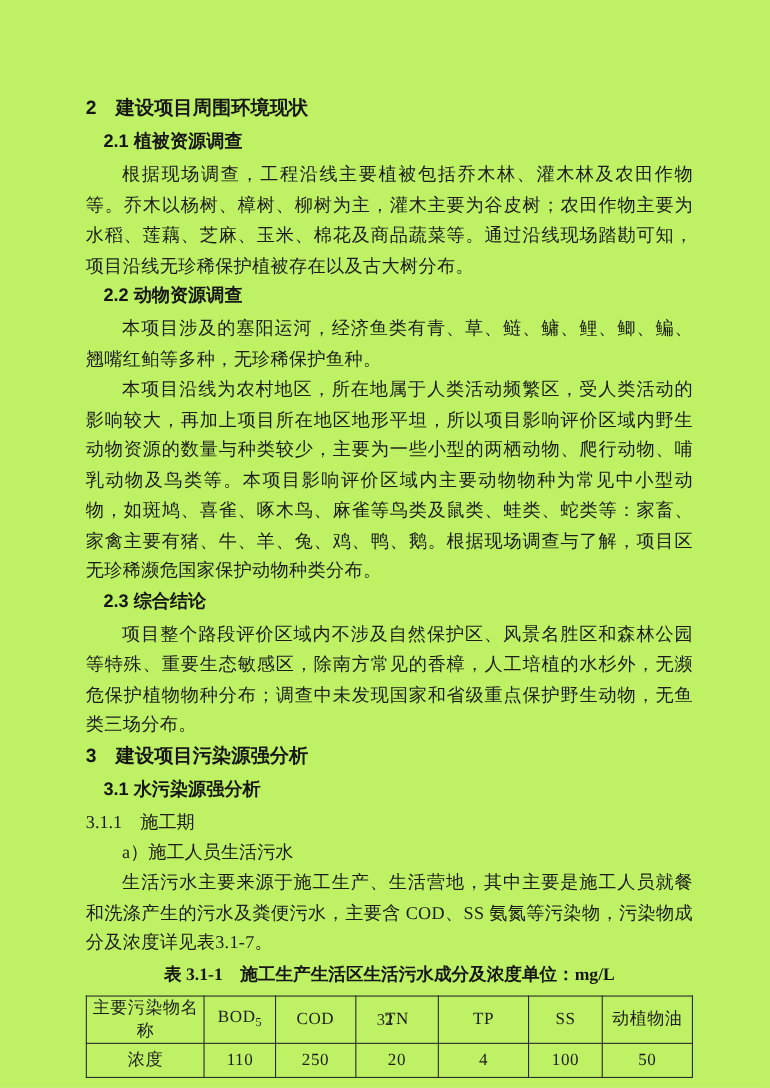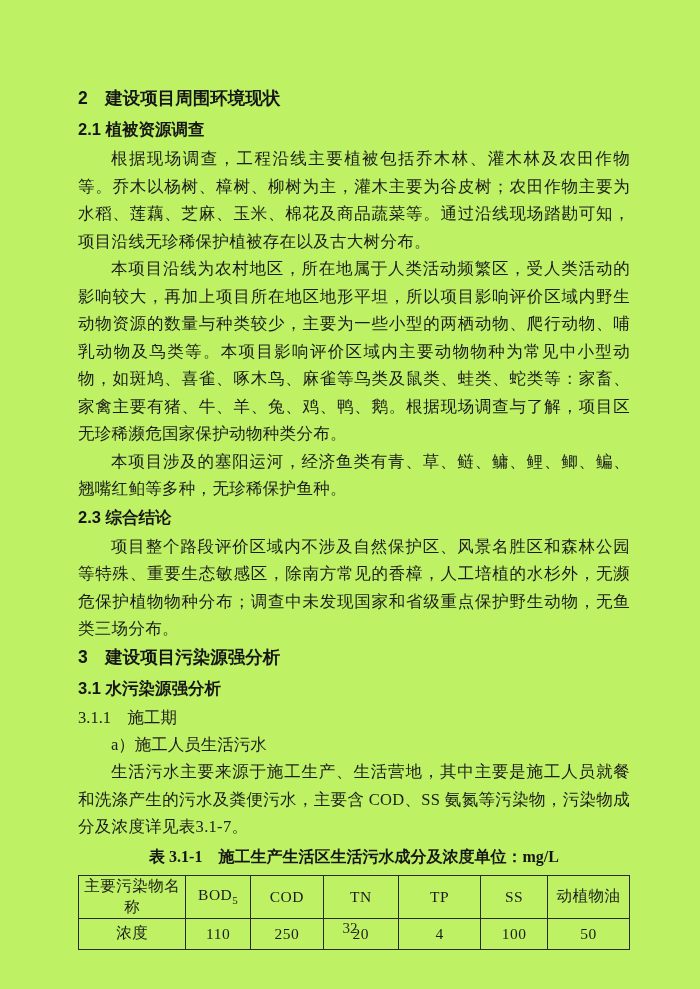--- a/index.html
+++ b/index.html
@@ -29,21 +29,21 @@
     font-size: 17.5px;
     line-height: 28px;
     margin: 0 0 3px 0;
     color: #161616;
   }
   .h-sub {
     font-family: "Liberation Sans", "DejaVu Sans", sans-serif;
     font-weight: bold;
     font-size: 16.5px;
     line-height: 28px;
-    margin: 0 0 2px 0;
+    margin: 0 0 2px 16px;
     color: #161616;
   }
   .h-plain {
     font-size: 16.5px;
     line-height: 27px;
     font-weight: normal;
     margin: 0;
   }
   .para {
     font-size: 16.5px;
@@ -101,24 +101,25 @@
 
 <div class="page">
   <div class="content">
 
     <p class="h-sec">2　建设项目周围环境现状</p>
 
     <p class="h-sub">2.1 植被资源调查</p>
 
     <p class="para">根据现场调查，工程沿线主要植被包括乔木林、灌木林及农田作物等。乔木以杨树、樟树、柳树为主，灌木主要为谷皮树；农田作物主要为水稻、莲藕、芝麻、玉米、棉花及商品蔬菜等。通过沿线现场踏勘可知，项目沿线无珍稀保护植被存在以及古大树分布。</p>
 
+    <p class="h-sub">2.2 动物资源调查</p>
+
+    <p class="para">本项目涉及的塞阳运河，经济鱼类有青、草、鲢、鳙、鲤、鲫、鳊、翘嘴红鲌等多种，无珍稀保护鱼种。</p>
 
     <p class="para">本项目沿线为农村地区，所在地属于人类活动频繁区，受人类活动的影响较大，再加上项目所在地区地形平坦，所以项目影响评价区域内野生动物资源的数量与种类较少，主要为一些小型的两栖动物、爬行动物、哺乳动物及鸟类等。本项目影响评价区域内主要动物物种为常见中小型动物，如斑鸠、喜雀、啄木鸟、麻雀等鸟类及鼠类、蛙类、蛇类等：家畜、家禽主要有猪、牛、羊、兔、鸡、鸭、鹅。根据现场调查与了解，项目区无珍稀濒危国家保护动物种类分布。</p>
-
-    <p class="para">本项目涉及的塞阳运河，经济鱼类有青、草、鲢、鳙、鲤、鲫、鳊、翘嘴红鲌等多种，无珍稀保护鱼种。</p>
 
     <p class="h-sub">2.3 综合结论</p>
 
     <p class="para">项目整个路段评价区域内不涉及自然保护区、风景名胜区和森林公园等特殊、重要生态敏感区，除南方常见的香樟，人工培植的水杉外，无濒危保护植物物种分布；调查中未发现国家和省级重点保护野生动物，无鱼类三场分布。</p>
 
     <p class="h-sec">3　建设项目污染源强分析</p>
 
     <p class="h-sub">3.1 水污染源强分析</p>
 
     <p class="h-plain">3.1.1　施工期</p>

